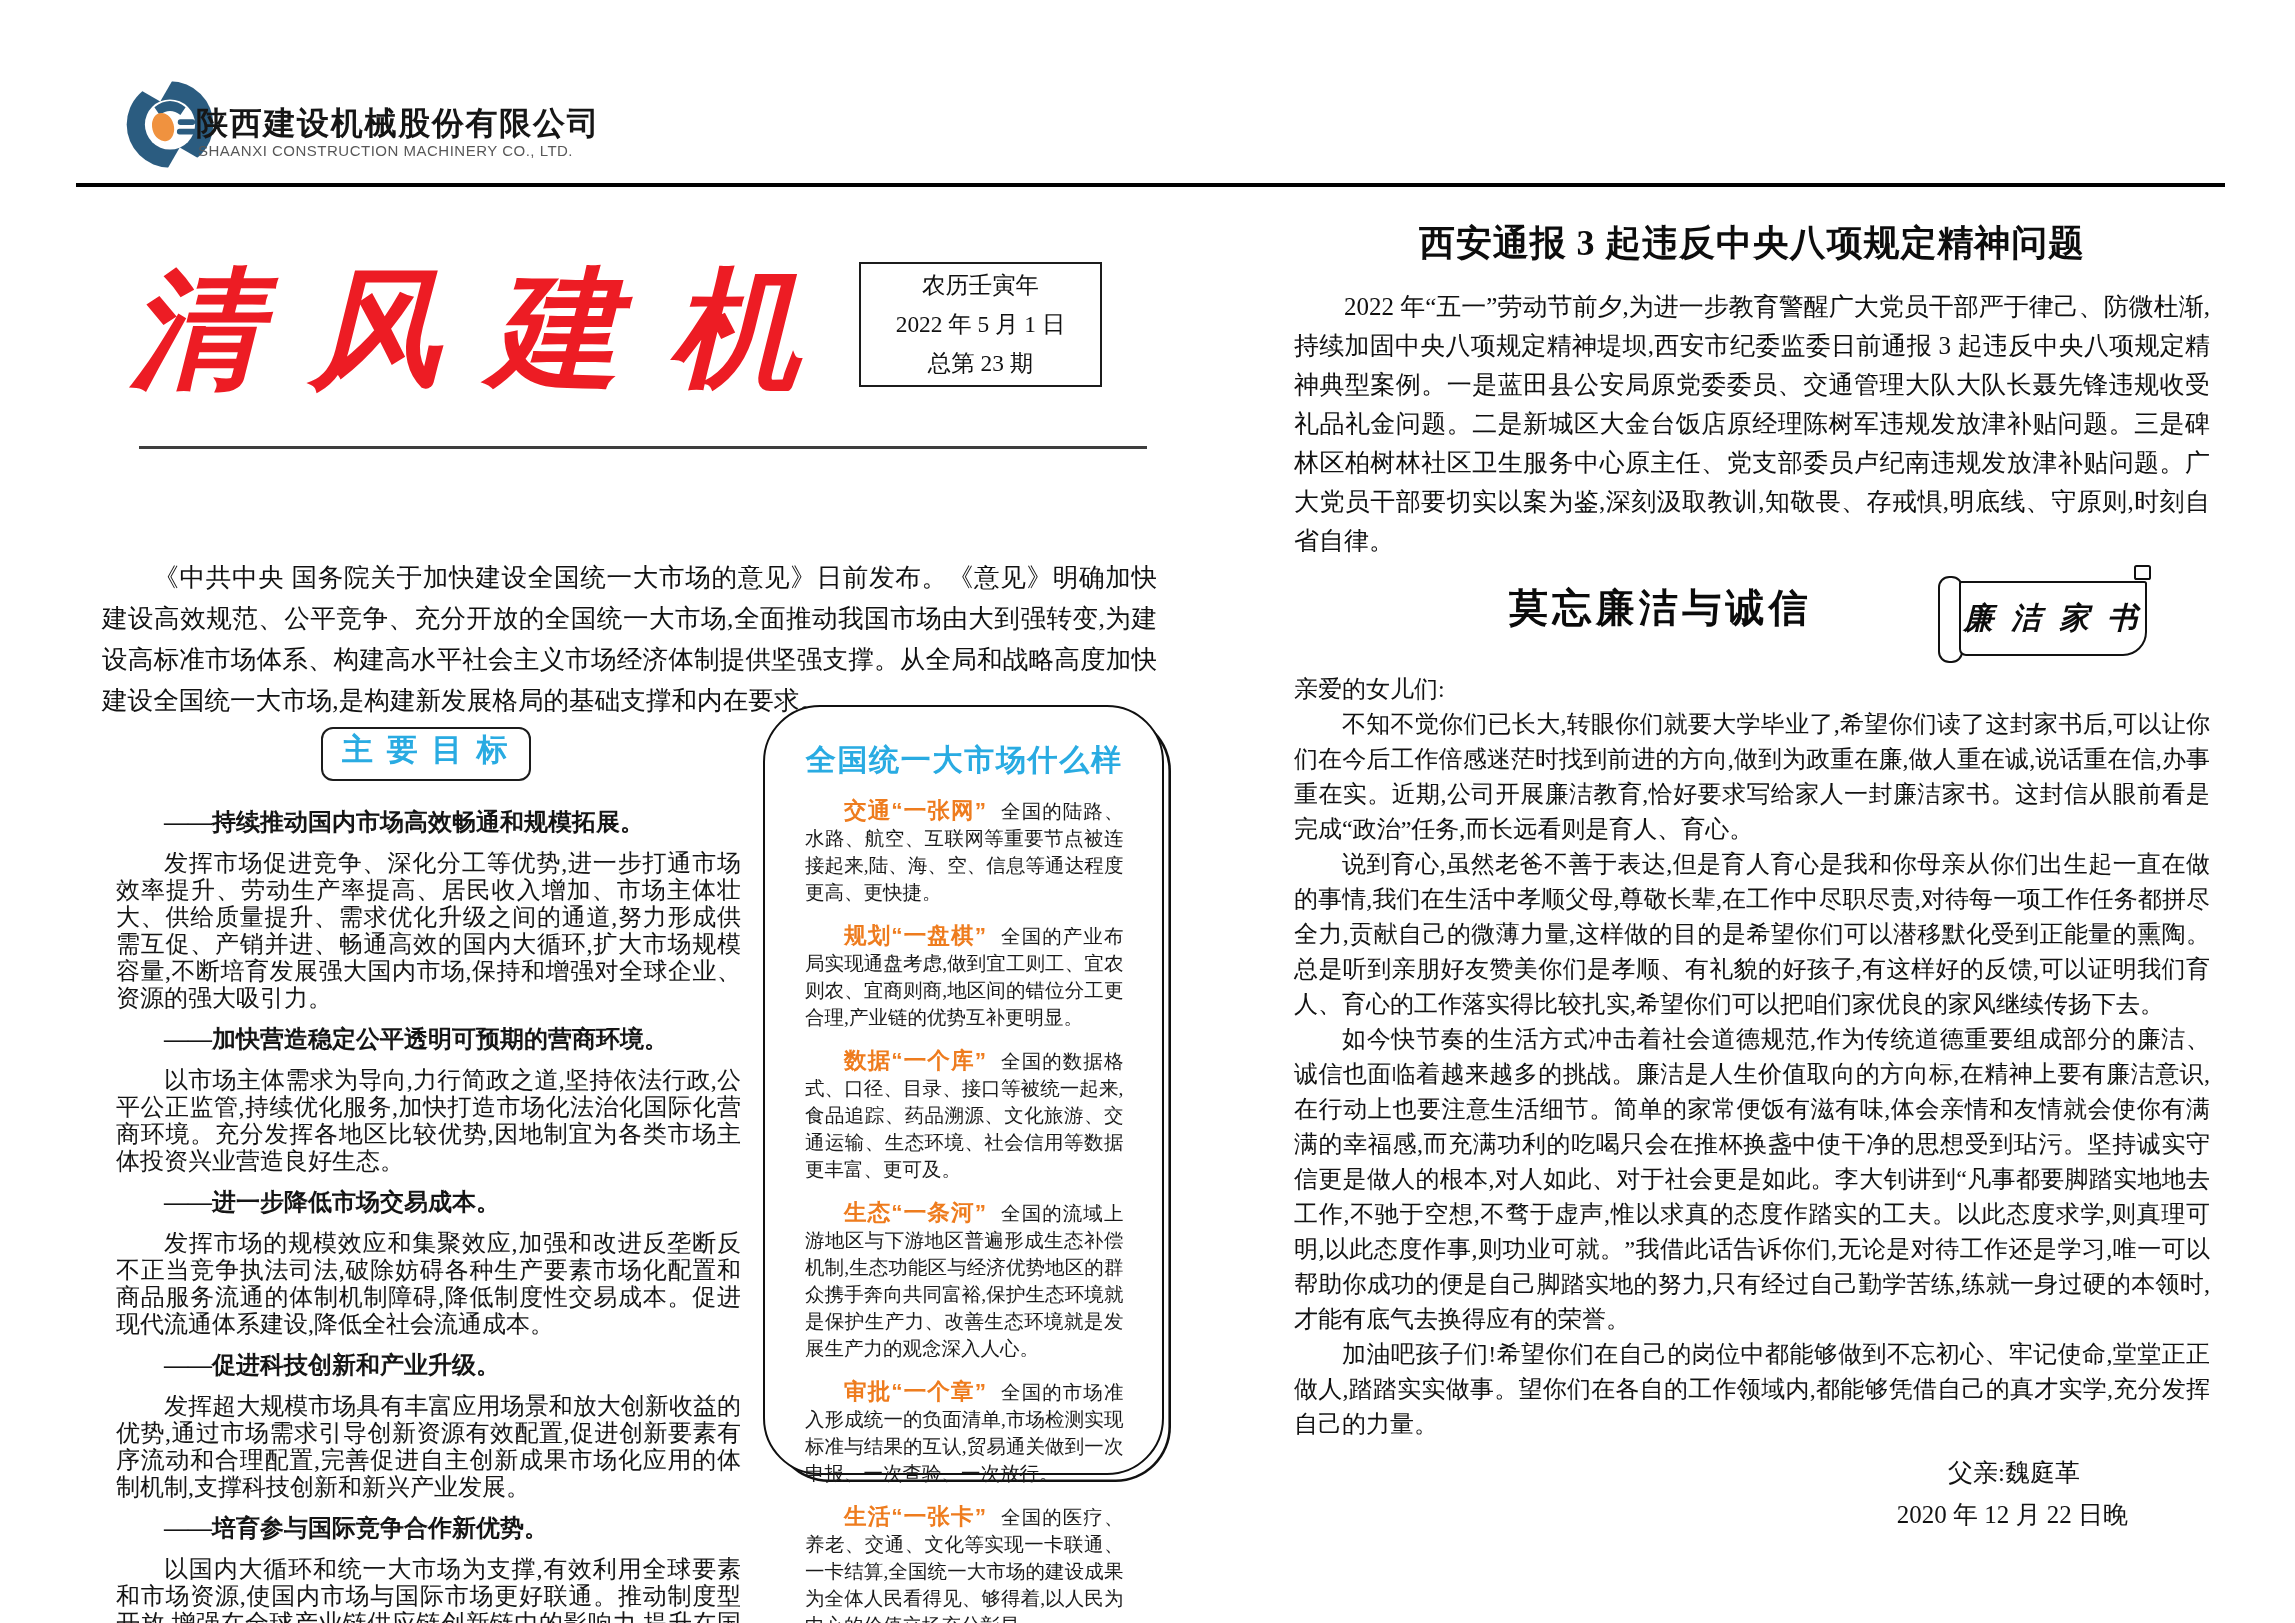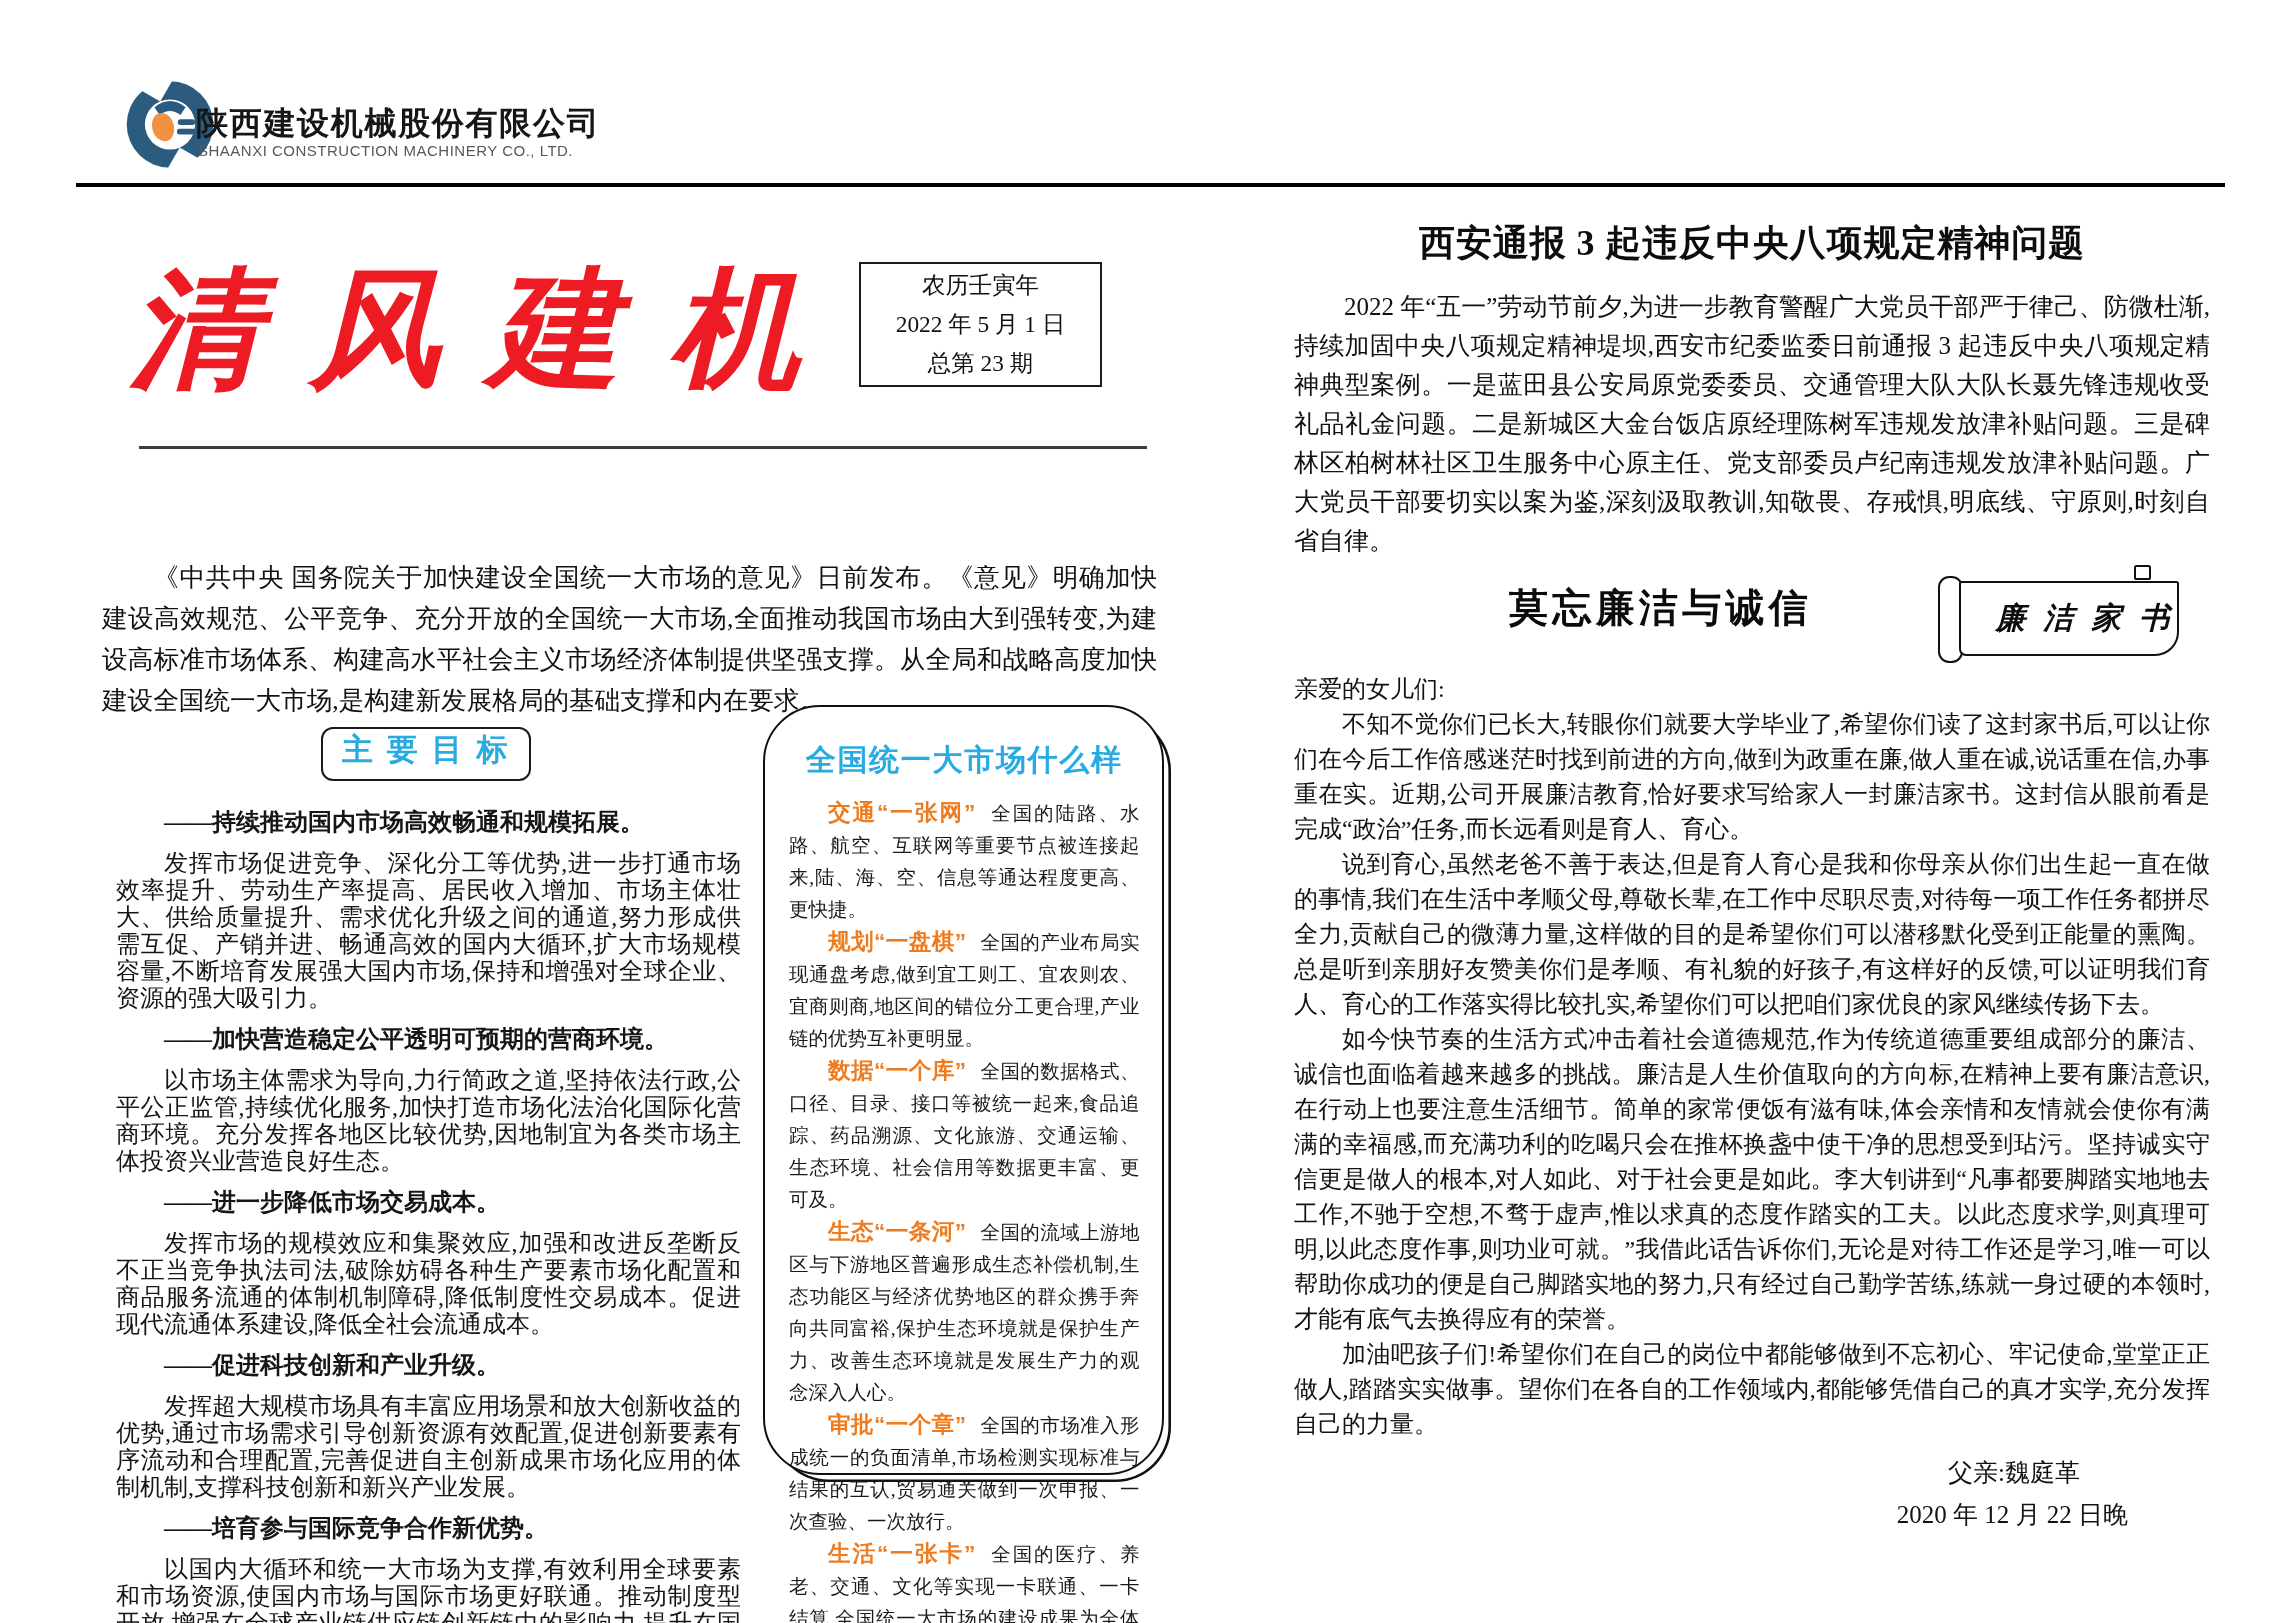--- a/index.html
+++ b/index.html
@@ -36,38 +36,38 @@
          text-align:justify;color:#151515;}
   .goals p{margin:14px;text-indent:2em;}
   .goals p.gh{font-weight:bold;}
 
   
   .side-box{position:absolute;left:763px;top:705px;width:401px;height:770px;box-sizing:border-box;
             border:2.6px solid #101010;border-radius:57px;background:#fff;padding:29.5px 22.6px 0 24px;
             box-shadow:8.7px 8.7px 0 -4.3px #ffffff,8.7px 8.7px 0 -1.7px #111111;}
   .side-title{text-align:center;font-family:"Liberation Sans","DejaVu Sans",sans-serif;
               font-weight:bold;font-size:30px;letter-spacing:1.7px;color:#29abe2;margin:3.5px 0 15.6px 0;}
-  .side-item{margin:0;font-size:19.5px;line-height:32px;text-align:justify;text-indent:2em;color:#1a1a1a;}
+  .side-item{margin:16px;font-size:19.5px;line-height:27px;text-align:justify;text-indent:2em;color:#1a1a1a;}
   .side-item .lab{font-family:"Liberation Sans","DejaVu Sans",sans-serif;font-weight:bold;
                   font-size:22.6px;color:#ee7c1e;margin-right:14px;}
 
   
   .right-col{position:absolute;left:1294px;top:219px;width:916px;}
   .ra-title{margin:0;text-align:center;font-size:36px;font-weight:bold;color:#0d0d0d;letter-spacing:0.9px;}
   .ra-body{margin:19px 0 0 0;font-size:25px;line-height:39px;text-align:justify;text-indent:2em;color:#101010;}
   .letter-head-row{position:relative;height:102px;margin-top:8.7px;}
   .letter-heading{position:absolute;left:215px;top:12px;margin:0;font-size:39px;font-weight:bold;
                   letter-spacing:4.3px;color:#0b0b0b;}
   .banner{position:absolute;left:644px;top:0;width:219px;height:97px;}
   .banner .roll{position:absolute;left:0;top:7px;width:21px;height:83px;border:2.6px solid #111;
                 border-radius:11.3px;background:#fff;}
   .banner .flag{position:absolute;left:21px;top:12px;width:184px;height:71px;border:2.6px solid #111;
                 border-radius:2.6px 2.6px 24px 7px;background:#fff;display:flex;align-items:center;
                 justify-content:center;font-size:30px;font-weight:bold;font-style:italic;
-                letter-spacing:5.2px;color:#0c0c0c;padding-left:32px;}
+                letter-spacing:5.2px;color:#0c0c0c;}
   .banner .nub{position:absolute;left:196px;top:-3.5px;width:13px;height:11.3px;border:2.6px solid #111;
                border-radius:2.6px;background:#fff;}
   .letter{margin-top:1.7px;font-size:24px;line-height:35px;text-align:justify;color:#121212;}
   .letter p{margin:0;text-indent:2em;}
   .letter p.salute{text-indent:0;}
   .sig{margin:14px 0 0 0;padding-right:130px;text-align:right;font-size:25px;color:#121212;}
   .sig-date{margin:8.7px 0 0 0;padding-right:82px;text-align:right;font-size:25px;color:#121212;}
 </style>
 </head>
 <body>

